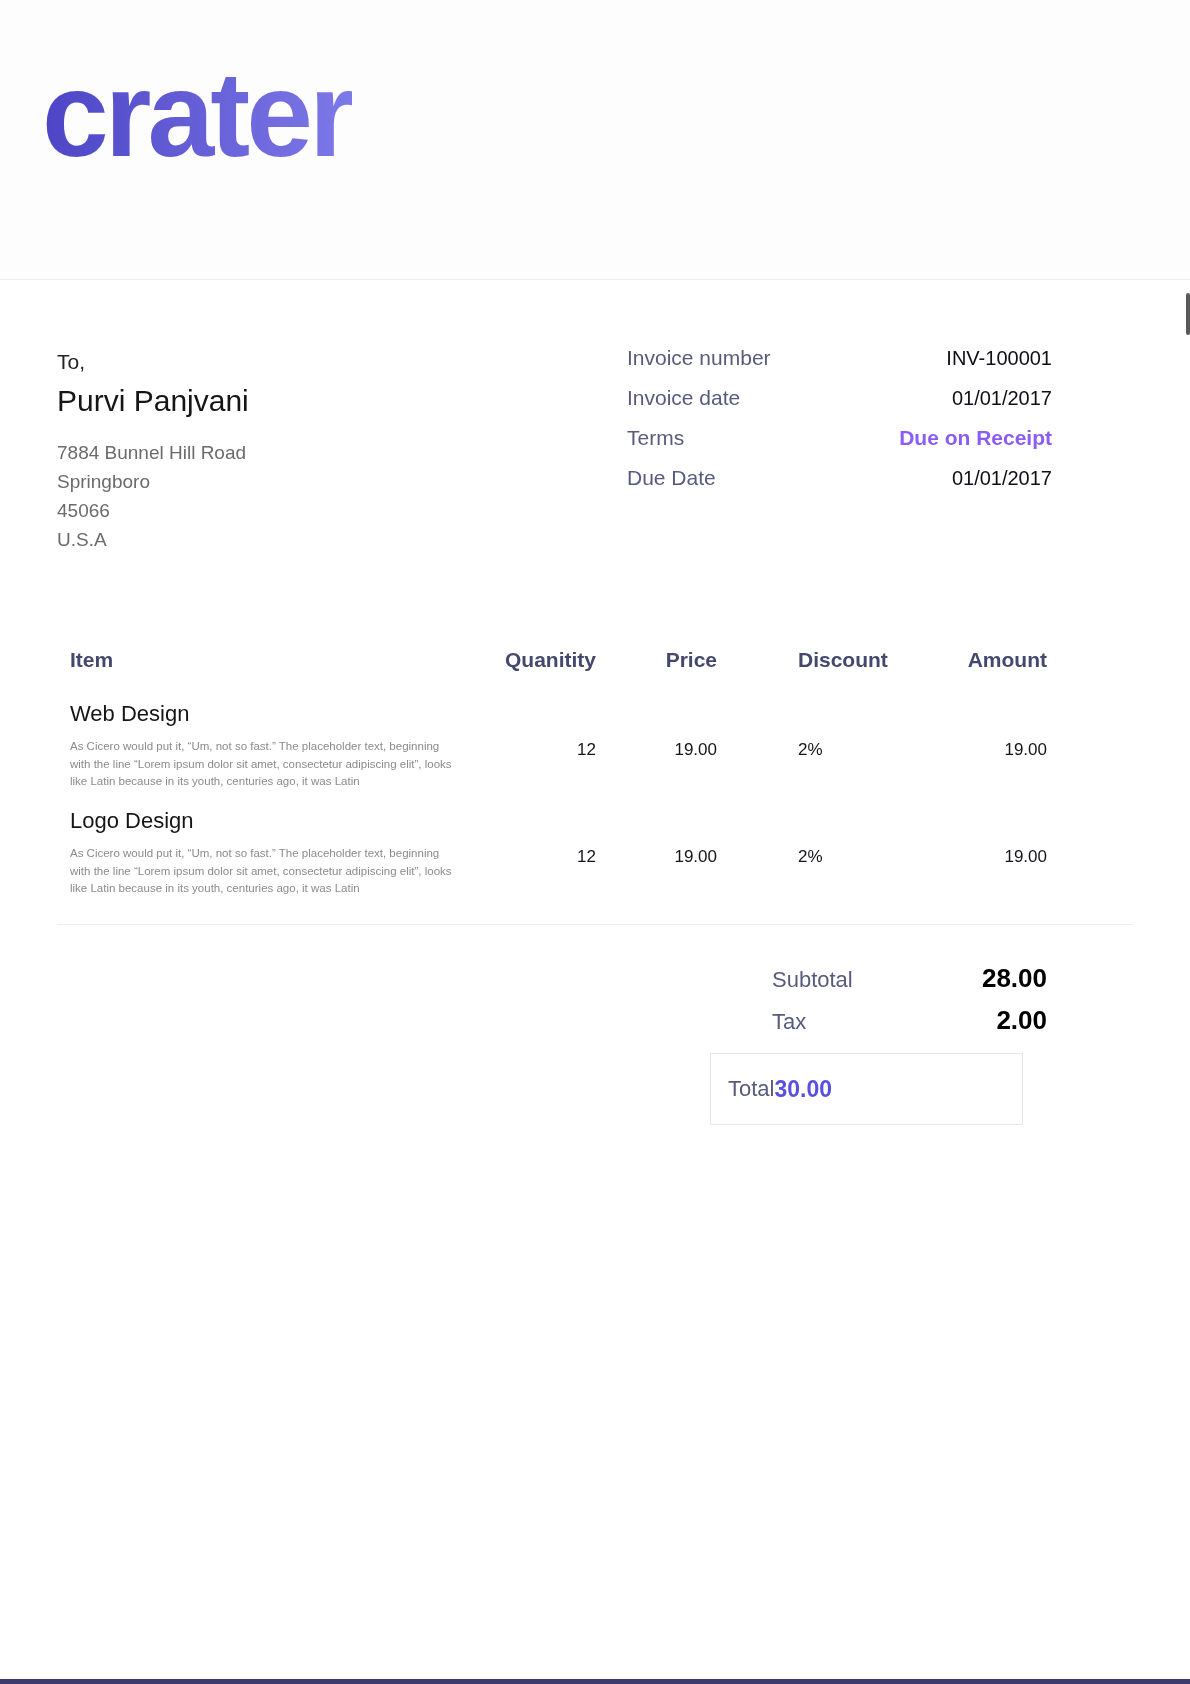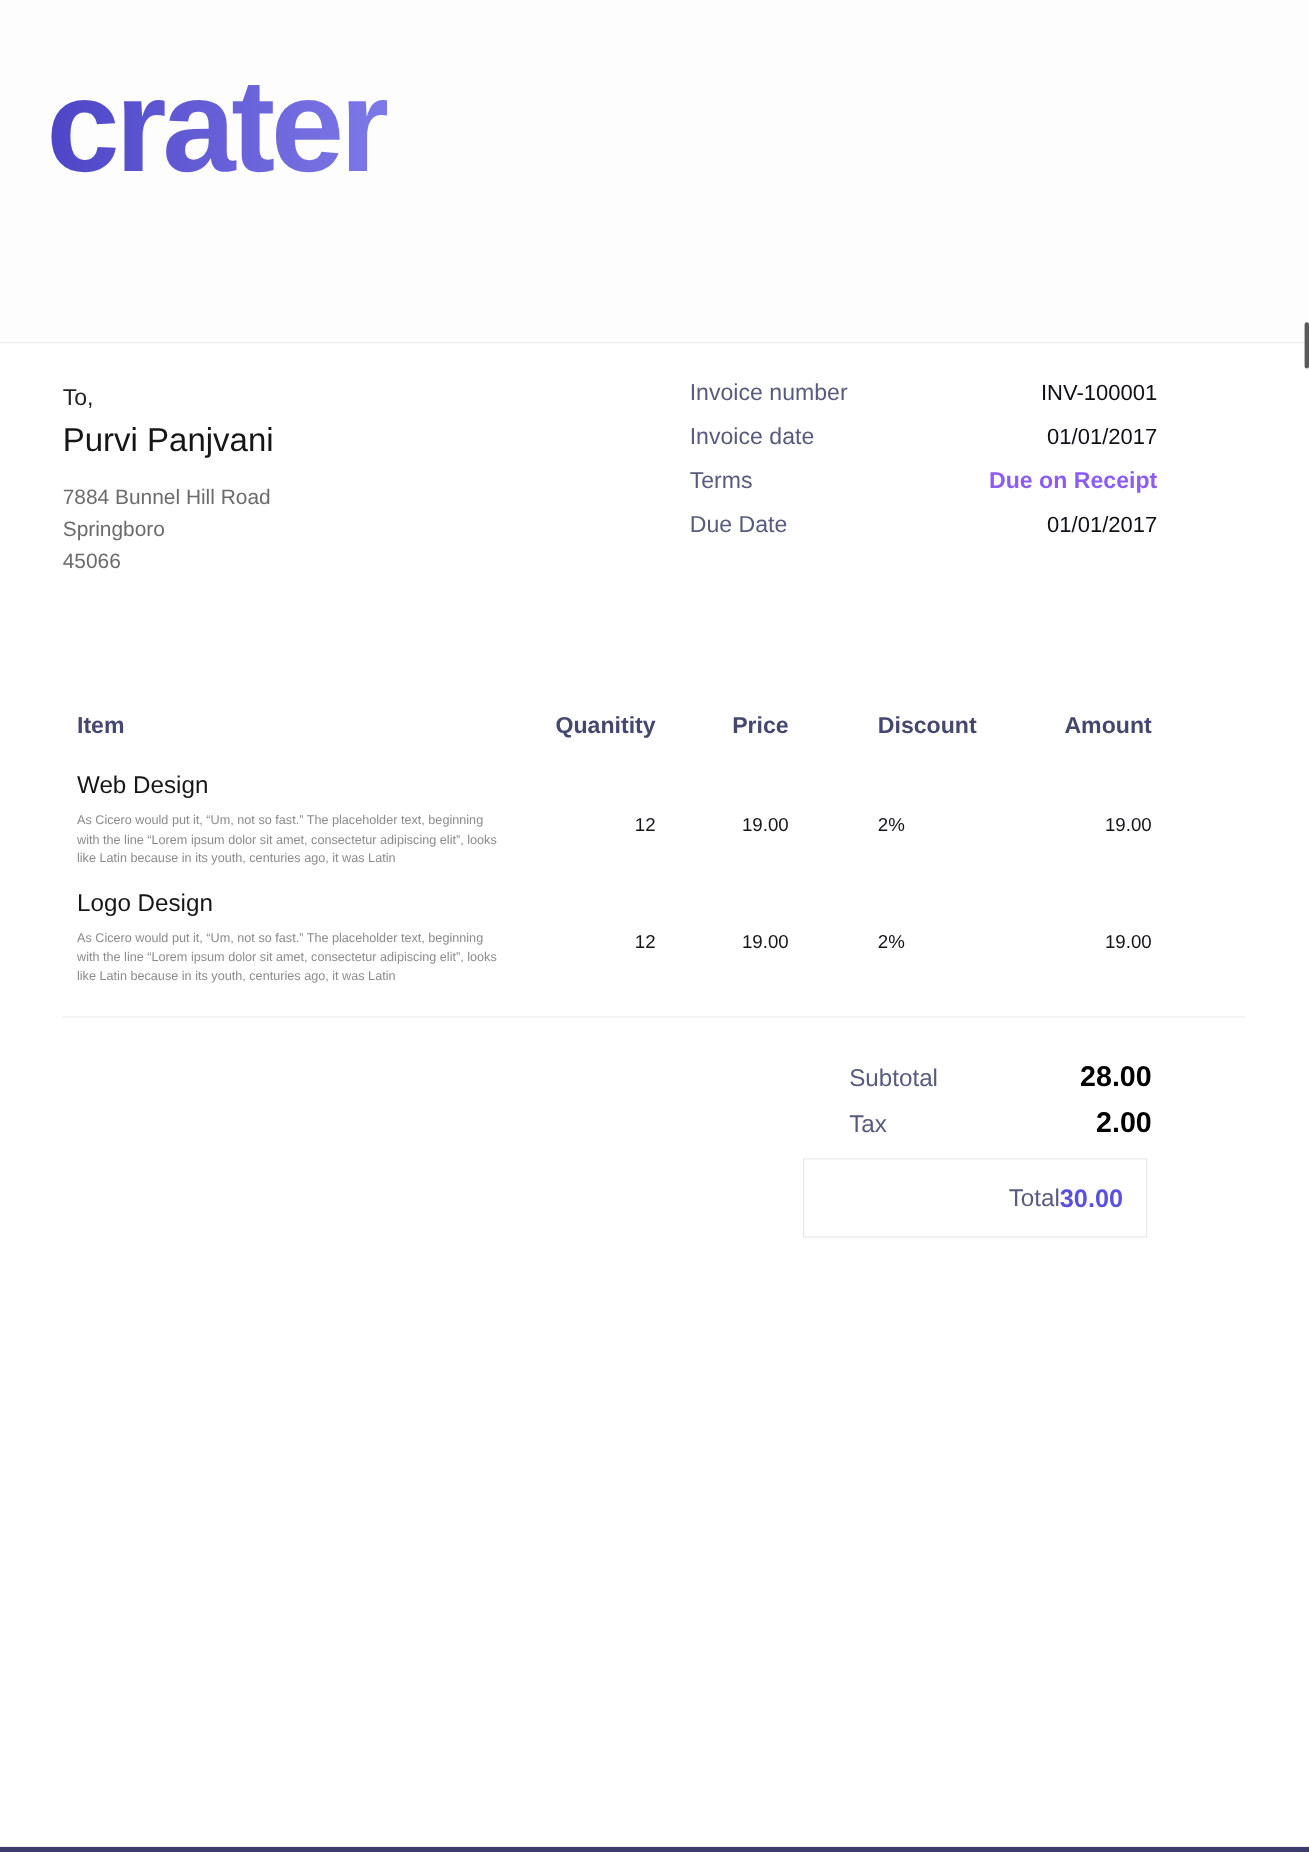--- a/index.html
+++ b/index.html
@@ -12,21 +12,21 @@
     height: 1684px;
     margin: 0 auto;
     background: #ffffff;
     overflow: hidden;
   }
 
   
   .header-band {
     position: absolute;
     left: 0; top: 0;
-    width: 1190px; height: 312px;
+    width: 1190px; height: 280px;
     background: #fdfdfd;
     border-bottom: 1px solid #ececec;
   }
   .logo {
     position: absolute;
     left: 42px; top: 48px;
     font-size: 120px;
     font-weight: 800;
     letter-spacing: -4px;
     line-height: 1.1;
@@ -120,26 +120,26 @@
     justify-content: space-between;
     align-items: baseline;
   }
   .totals-subtotal { top: 963px; }
   .totals-tax { top: 1005px; }
   .totals-label { font-size: 22px; color: #585b7d; }
   .totals-value { font-size: 26px; font-weight: 700; color: #020202; }
 
   .total-box {
     position: absolute;
-    left: 730px; top: 1053px;
+    left: 710px; top: 1053px;
     width: 313px; height: 72px;
     border: 1px solid #e6e6ed;
     background: #ffffff;
     display: flex;
-    justify-content: flex-end;
+    justify-content: flex-start;
     align-items: center;
     padding: 0 21px 0 17px;
   }
   .total-label { font-size: 22px; color: #585b7d; }
   .total-value { font-size: 23px; font-weight: 700; color: #5a50e0; }
 
   
   .footer-bar {
     position: absolute;
     left: 0; bottom: 0;
@@ -163,20 +163,21 @@
     <div class="logo">crater</div>
   </header>
 
   <section class="billto">
     <div class="to-label">To,</div>
     <div class="to-name">Purvi Panjvani</div>
     <div class="to-addr">
       <div>7884 Bunnel Hill Road</div>
       <div>Springboro</div>
       <div>45066</div>
+      <div>U.S.A</div>
     </div>
   </section>
 
   <section class="meta">
     <div class="meta-row">
       <span class="meta-label">Invoice number</span>
       <span class="meta-value">INV-100001</span>
     </div>
     <div class="meta-row">
       <span class="meta-label">Invoice date</span>

